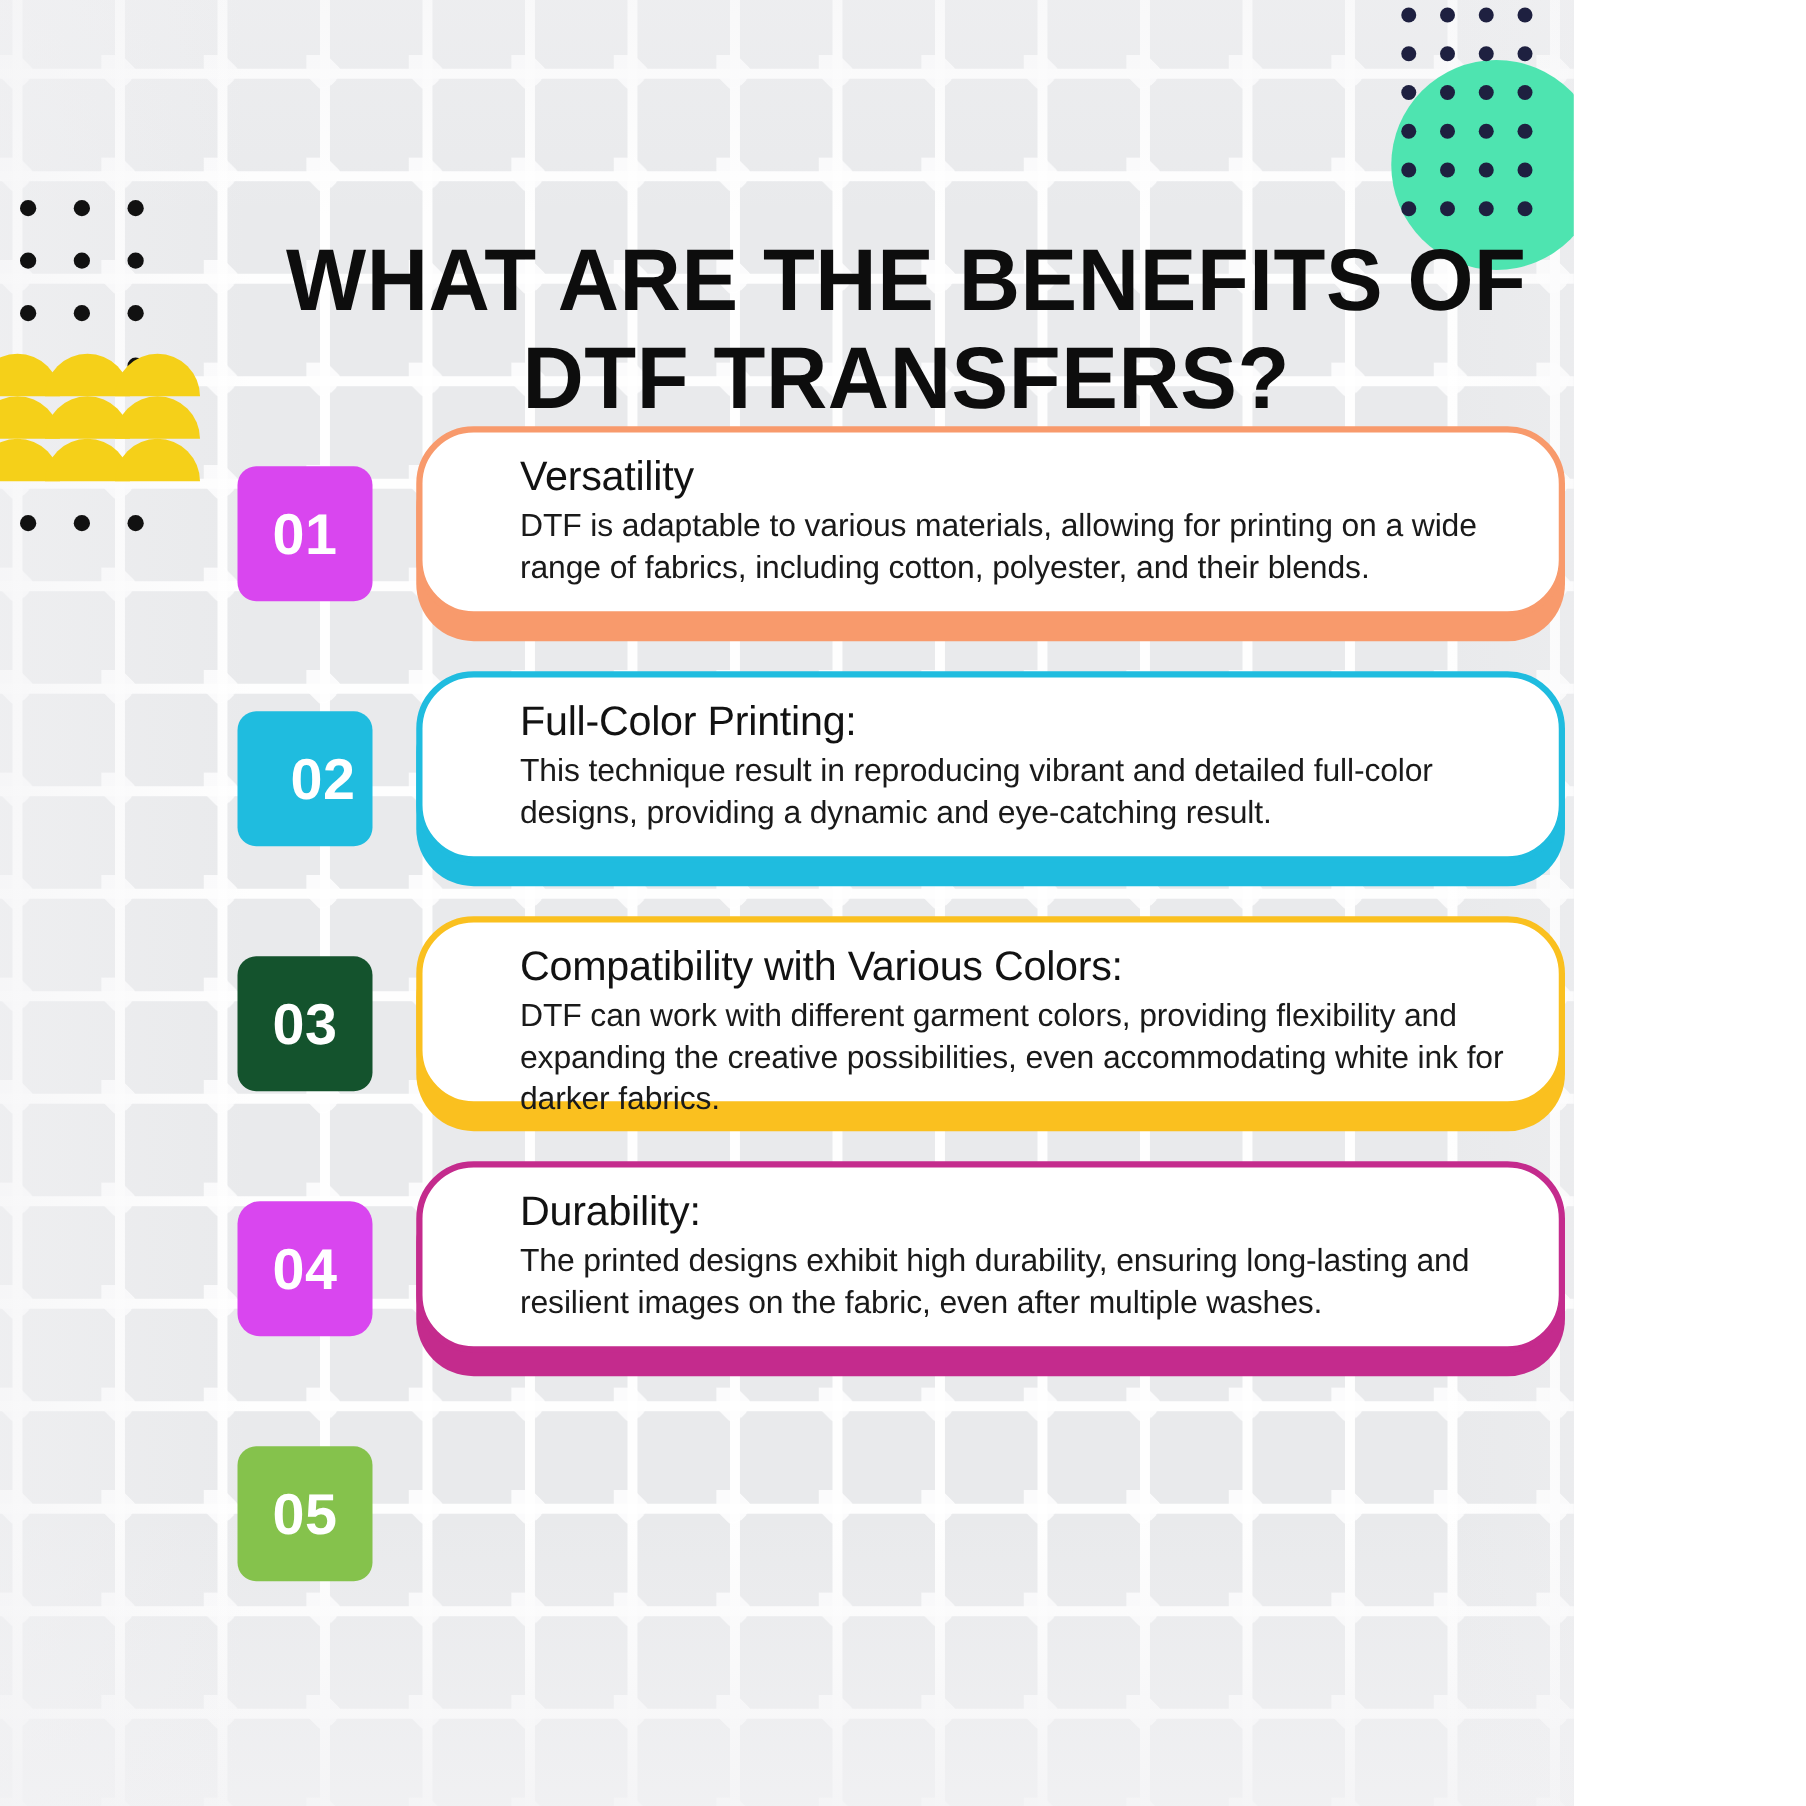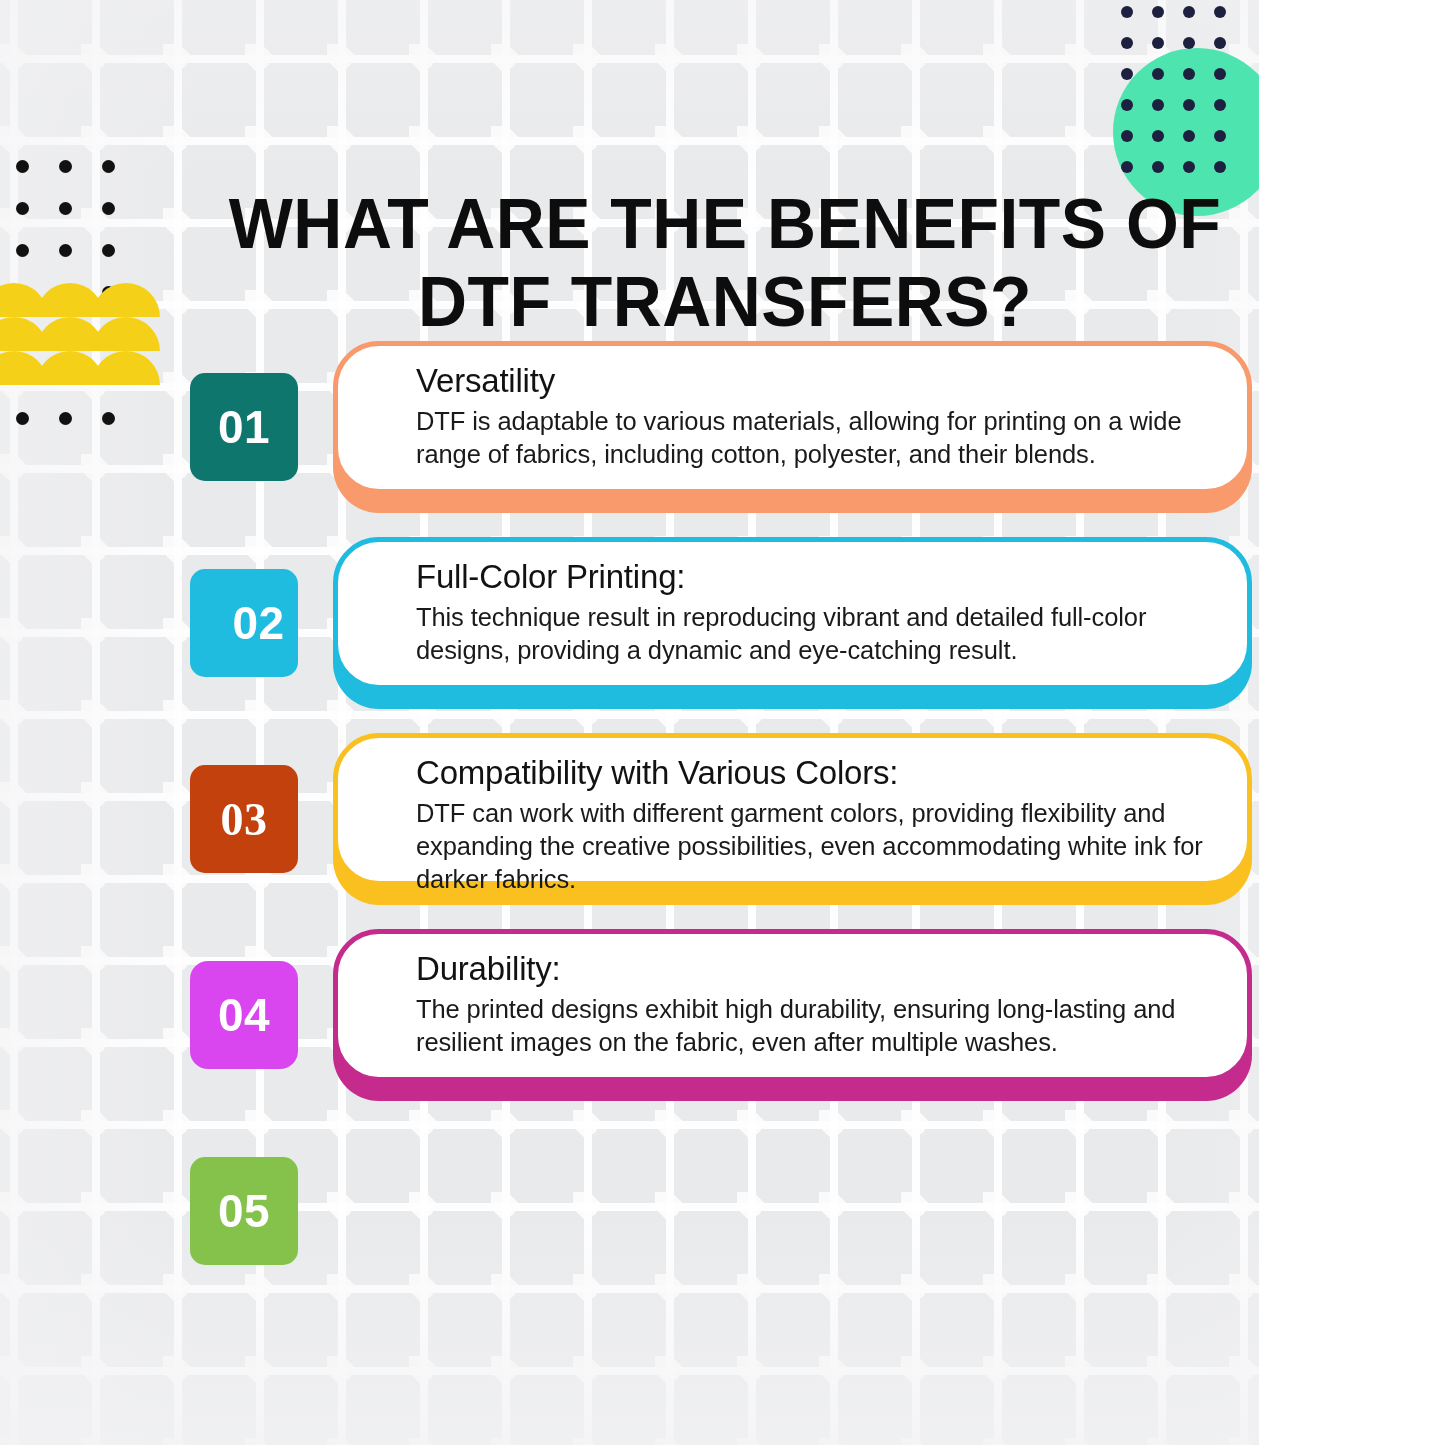--- a/index.html
+++ b/index.html
@@ -263,41 +263,41 @@
         <div class="arch" style="left: 0px; background: rgb(245, 208, 25);"></div>
         <div class="arch" style="left: 56px; background: rgb(245, 208, 25);"></div>
         <div class="arch" style="left: 112px; background: rgb(245, 208, 25);"></div>
       </div>
     </div>
 
   <h1 class="title">WHAT ARE THE BENEFITS OF DTF TRANSFERS?</h1>
 
   <div class="cards" id="cards">
       <div class="row">
-        <div class="badge" style="background: #0f766e;">01</div>
+        <div class="badge" style="background: #d946ef;">01</div>
         <div class="card-wrap">
           <div class="card-shadow" style="background: rgb(248, 154, 108);"></div>
           <div class="card" style="border-color: rgb(248, 154, 108);">
             <p class="card-title">Versatility</p>
             <p class="card-body">DTF is adaptable to various materials, allowing for printing on a wide range of fabrics, including cotton, polyester, and their blends.</p>
           </div>
         </div>
       </div>
       <div class="row">
         <div class="badge" style="background: rgb(31, 188, 223); padding-left: 29px;">02</div>
         <div class="card-wrap">
           <div class="card-shadow" style="background: rgb(31, 188, 223);"></div>
           <div class="card" style="border-color: rgb(31, 188, 223);">
             <p class="card-title">Full-Color Printing:</p>
             <p class="card-body">This technique result in reproducing vibrant and detailed full-color designs, providing a dynamic and eye-catching result.</p>
           </div>
         </div>
       </div>
       <div class="row">
-        <div class="badge" style="background: #c2410c; font-family: Liberation Serif, serif;">03</div>
+        <div class="badge" style="background: #14532d;">03</div>
         <div class="card-wrap">
           <div class="card-shadow" style="background: rgb(250, 192, 31);"></div>
           <div class="card" style="border-color: rgb(250, 192, 31);">
             <p class="card-title">Compatibility with Various Colors:</p>
             <p class="card-body">DTF can work with different garment colors, providing flexibility and expanding the creative possibilities, even accommodating white ink for darker fabrics.</p>
           </div>
         </div>
       </div>
       <div class="row">
         <div class="badge" style="background: #d946ef; border-radius: 18px;">04</div>

